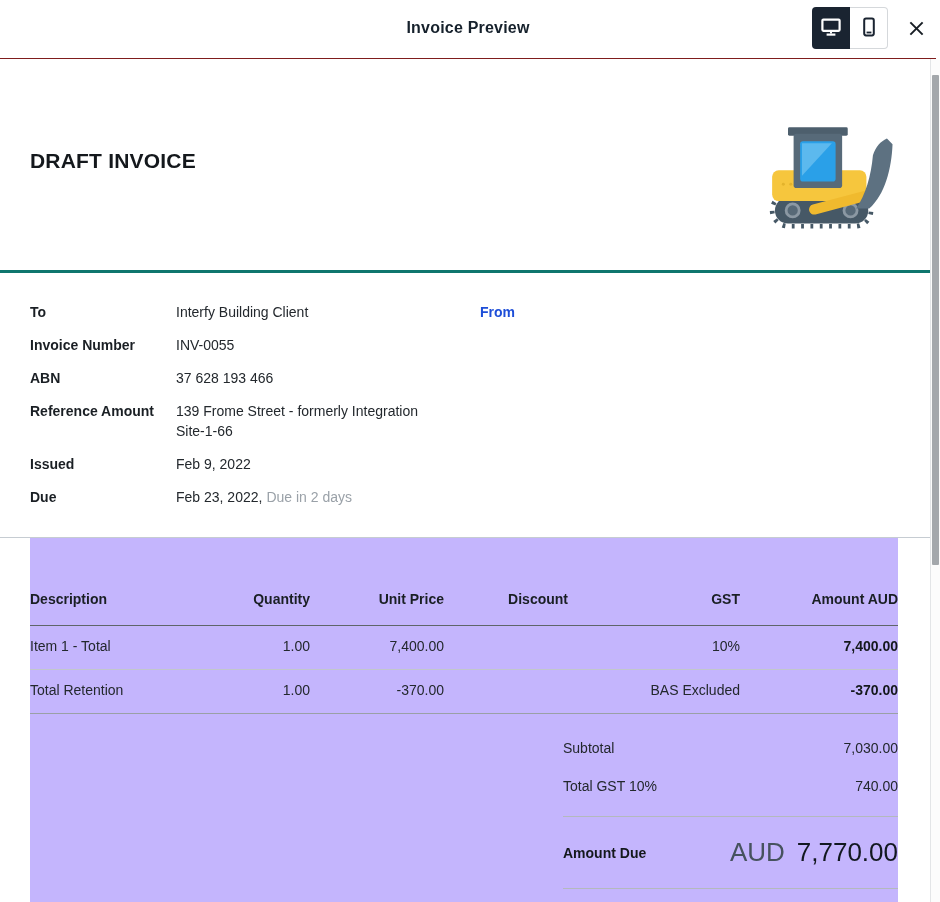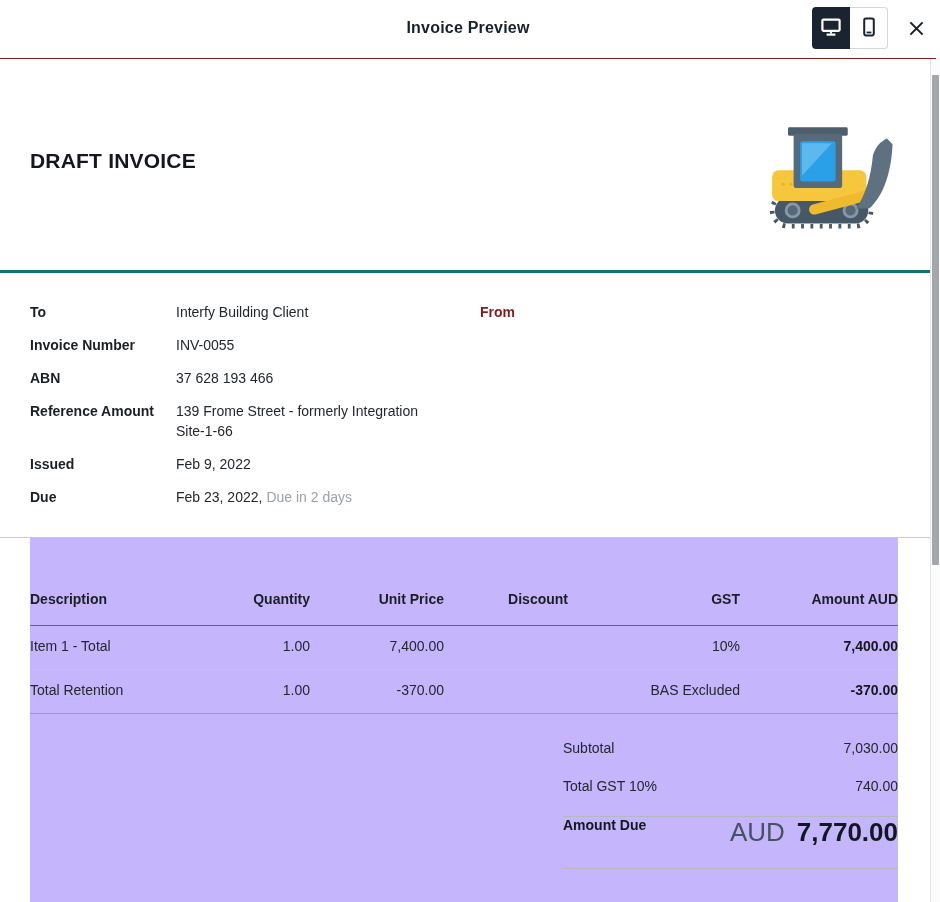--- a/index.html
+++ b/index.html
@@ -48,21 +48,21 @@
   .section-mid {
     position:absolute; top:270px; left:0; right:0; height:268px; box-sizing:border-box;
     border-top:3px solid #0f766e; border-bottom:1px solid #c6ccd2; background:#fff;
   }
   .details-col { position:absolute; left:30px; top:29px; width:430px; }
   .detail-row { display:flex; margin-bottom:13px; line-height:20px; }
   .detail-label { width:146px; flex-shrink:0; font-weight:bold; color:#1a1f24; }
   .detail-value { width:250px; color:#23282d; }
   .value-note { color:#9aa1a8; margin-left:4px; }
   .from-col { position:absolute; left:480px; top:29px; display:flex; line-height:22px; }
-  .from-label { width:83px; flex-shrink:0; font-weight:bold; color:#7f1d1d; line-height:20px; }
+  .from-label { width:83px; flex-shrink:0; font-weight:bold; color:#1d4ed8; line-height:20px; }
   .from-lines div { color:#23282d; }
 
   
   .section-table { position:absolute; top:538px; left:30px; width:868px; height:364px; background:#c4b5fd; }
   table.items { width:868px; border-collapse:collapse; table-layout:fixed; }
   table.items th {
     font-size:14px; font-weight:bold; color:#1a1f24; text-align:right;
     padding:51px 0 16px 0; border-bottom:1px solid #5f6569; line-height:20px;
   }
   table.items th.col-desc { text-align:left; }
@@ -74,28 +74,28 @@
   table.items td.col-amount { font-weight:bold; color:#14181c; }
   tr.row-1 td { border-bottom:1px solid #c2c7cb; }
   tr.row-2 td { border-bottom:1px solid #9aa0a5; }
 
   .totals { position:absolute; top:200px; left:533px; width:335px; }
   .total-row {
     display:flex; justify-content:space-between;
     line-height:20px; margin-bottom:18px; color:#23282d;text-align:center;
   }
   .amount-due-row {
-    display:flex; justify-content:space-between; align-items:flex-start;
-    height:53px; box-sizing:border-box;
+    display:flex; justify-content:space-between; align-items:center;
+    height:73px; box-sizing:border-box;
     border-top:1px solid #b4b9bd; border-bottom:1px solid #b4b9bd;margin-top:20px;
   }
   .amount-due-label { font-weight:bold; font-size:14px; color:#14181c; }
   .amount-due-value { white-space:nowrap; }
   .currency { font-size:26px; font-weight:normal; color:#46525e; margin-right:12px; }
-  .big-amount { font-size:26px; font-weight:bold; color:#121820; }
+  .big-amount { font-size:26px; font-weight:normal; color:#121820; }
 
   
   .scroll-track {
     position:absolute; right:0; top:59px; bottom:0; width:10px;
     background:#fcfcfc; border-left:1px solid #e3e5e7; box-sizing:border-box;
   }
   .scroll-thumb {
     position:absolute; top:16px; left:1px; width:7px; height:490px;
     background:#a4a8ac; border-radius:1px;
   }

